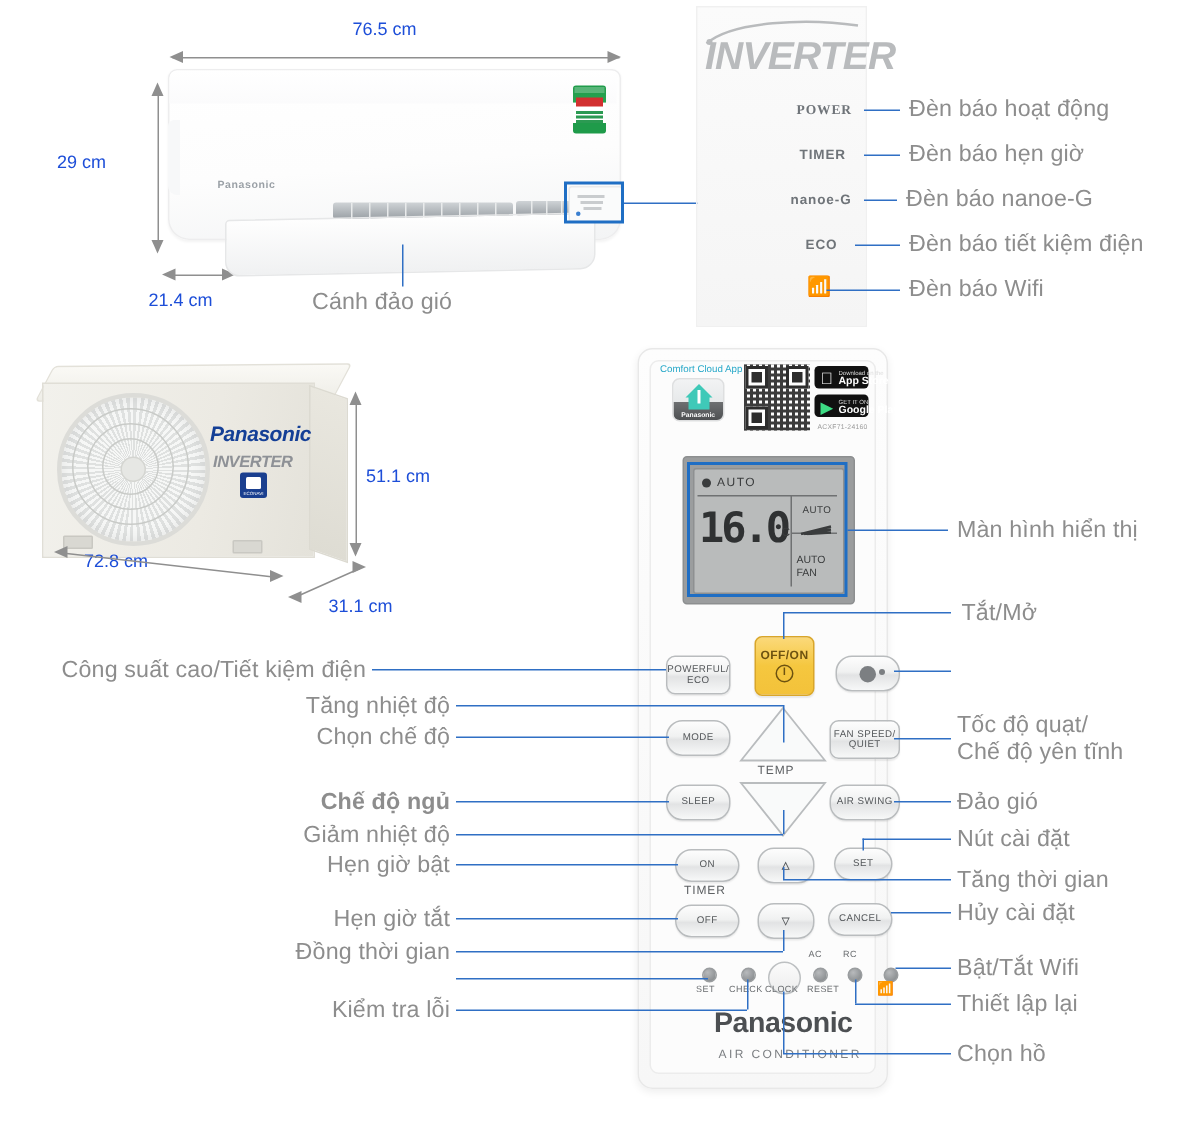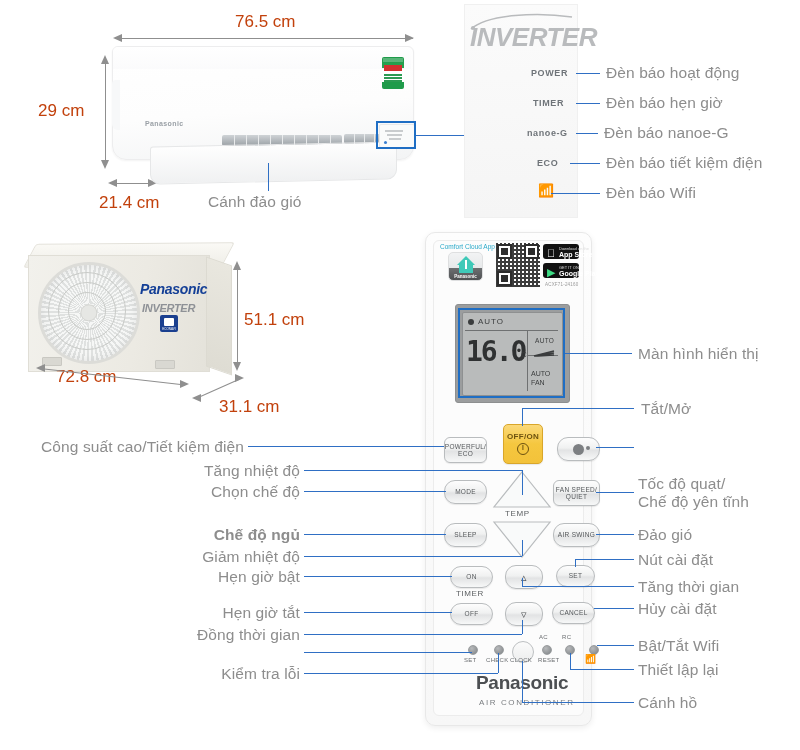--- a/index.html
+++ b/index.html
@@ -17,22 +17,22 @@
     position:absolute;
     font-size:15.5px;
     color:#8d8d8d;
     white-space:pre;
     line-height:1.18;
     letter-spacing:.1px;
   }
   .lbl.r{text-align:right;}
   .dim{
     position:absolute;
-    font-size:17px;
-    color:#c2410c;
+    font-size:12px;
+    color:#1d4ed8;
     white-space:pre;
   }
   .leader{position:absolute;background:#2f6fc4;height:1px;}
   .leaderv{position:absolute;background:#2f6fc4;width:1px;}
   .bluebox{position:absolute;border:2px solid #1f6ec4;box-sizing:border-box;}
 
   
   .arrline{position:absolute;background:#8f8f8f;}
   .arrh{height:1px;}
   .arrv{width:1px;}
@@ -327,21 +327,21 @@
   <div class="leaderv" style="left:268px;top:163px;height:28px;"></div>
   <div class="lbl" style="left:208px;top:193px;">Cánh đảo gió</div>
 
   <div class="panel-card" style="left:464px;top:4px;width:112px;height:212px;"></div>
   <div class="inverter-wm" style="left:470px;top:22px;font-size:26px;">INVERTER</div>
   <svg class="abs" style="left:468px;top:12px;" width="106" height="20" viewBox="0 0 106 20">
     <path d="M3 17 C 20 2, 70 0, 104 5" stroke="#b9bbbd" stroke-width="1.6" fill="none"></path>
     <circle cx="5" cy="16" r="2" fill="#b9bbbd"></circle>
   </svg>
 
-  <div class="ind-txt" style="left:531px;top:68px;">POWER</div>
+  <div class="ind-txt" style="left:531px;top:68px;font-family:Liberation Serif, serif;">POWER</div>
   <div class="leader" style="left:576px;top:73px;width:24px;"></div>
   <div class="lbl" style="left:606px;top:64px;">Đèn báo hoạt động</div>
 
   <div class="ind-txt" style="left:533px;top:98px;">TIMER</div>
   <div class="leader" style="left:576px;top:103px;width:24px;"></div>
   <div class="lbl" style="left:606px;top:94px;">Đèn báo hẹn giờ</div>
 
   <div class="ind-txt" style="left:527px;top:128px;">nanoe-G</div>
   <div class="leader" style="left:576px;top:133px;width:22px;"></div>
   <div class="lbl" style="left:604px;top:124px;">Đèn báo nanoe-G</div>
@@ -574,17 +574,17 @@
   <div class="lbl" style="left:638px;top:600px;">Hủy cài đặt</div>
   <div class="leader" style="left:594px;top:608px;width:40px;"></div>
 
   <div class="lbl" style="left:638px;top:637px;">Bật/Tắt Wifi</div>
   <div class="leader" style="left:597px;top:645px;width:37px;"></div>
 
   <div class="lbl" style="left:638px;top:661px;">Thiết lập lại</div>
   <div class="leader" style="left:570px;top:669px;width:64px;"></div>
   <div class="leaderv" style="left:570px;top:653px;height:16px;"></div>
 
-  <div class="lbl" style="left:638px;top:694px;">Cánh hồ</div>
+  <div class="lbl" style="left:638px;top:694px;">Chọn hồ</div>
   <div class="leader" style="left:522px;top:702px;width:112px;"></div>
   <div class="leaderv" style="left:522px;top:661px;height:41px;"></div>
 
 </div>
 
 </body></html>

